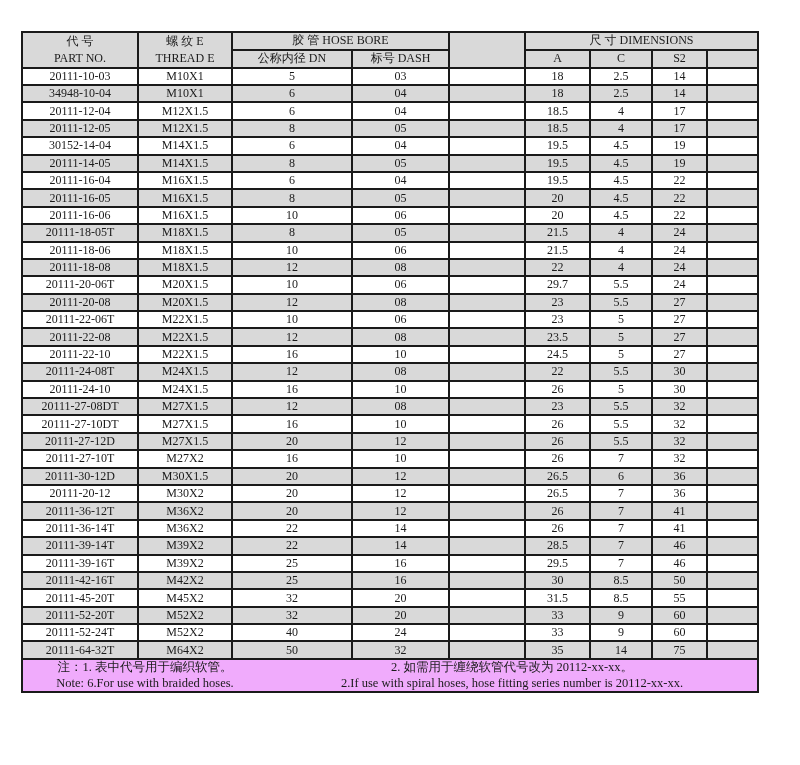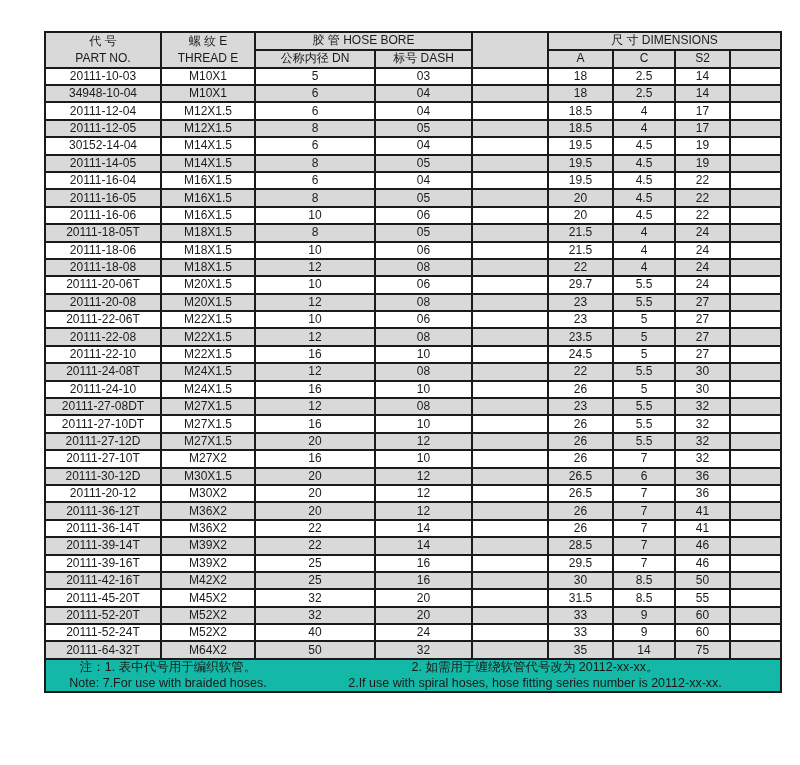--- a/index.html
+++ b/index.html
@@ -12,41 +12,42 @@
   body{
     width:800px;height:765px;background:#ffffff;
     font-family:"Liberation Sans","DejaVu Sans",sans-serif;
     color:var(--text);
   }
   .page{width:800px;height:765px;overflow:hidden;}
   table.spec{
     border-collapse:collapse;
     table-layout:fixed;
     width:736px;
-    margin:31px 0 0 44px;
+    margin:31px 0 0 21px;
+    font-family:Liberation Serif, serif;
   }
   table.spec th, table.spec td{
     border:2px solid var(--border);
     padding:0 2px;
     text-align:center;
     vertical-align:middle;
     font-size:12px;
     font-weight:normal;
     line-height:1.25;
     overflow:hidden;
     white-space:nowrap;
   }
   thead th{background:var(--gray);height:17px;}
   thead th .hline{display:block;line-height:1.4;}
   tbody td{height:17.4px;background:#ffffff;}
   tbody tr.alt td{background:var(--gray);}
   tfoot td{
     text-align:left;
     padding:2px 5px;
-    background:#14b8a6;
+    background:#f0abfc;
     height:29px;
   }
   .note-grid{
     display:grid;
     grid-template-columns:240px 1fr;
     column-gap:4px;
     row-gap:0;
     font-size:12.5px;
     line-height:1.25;
   }
@@ -465,20 +466,20 @@
           <td>75</td>
           <td></td>
         </tr>
       </tbody>
     <tfoot>
       <tr>
         <td colspan="9">
           <div class="note-grid">
             <span>注：1. 表中代号用于编织软管。</span>
             <span>2. 如需用于缠绕软管代号改为 20112-xx-xx。</span>
-            <span>Note: 7.For use with braided hoses.</span>
+            <span>Note: 6.For use with braided hoses.</span>
             <span>2.If use with spiral hoses, hose fitting series number is 20112-xx-xx.</span>
           </div>
         </td>
       </tr>
     </tfoot>
   </table>
 </div>
 
 </body></html>

